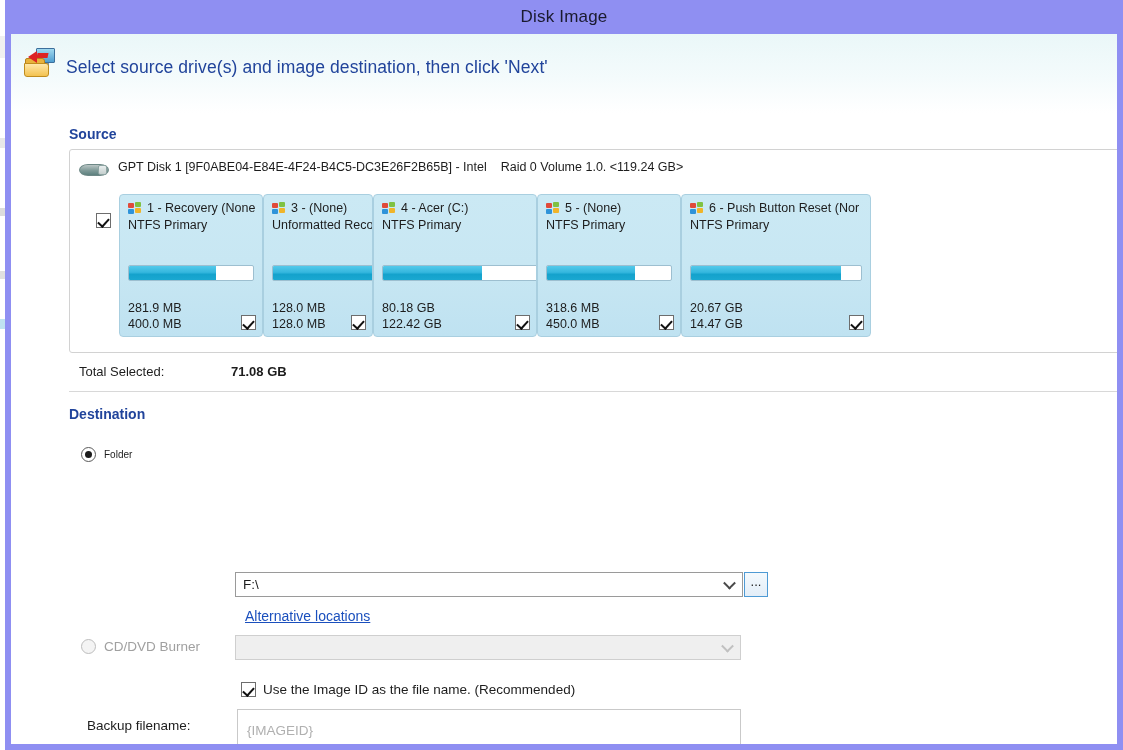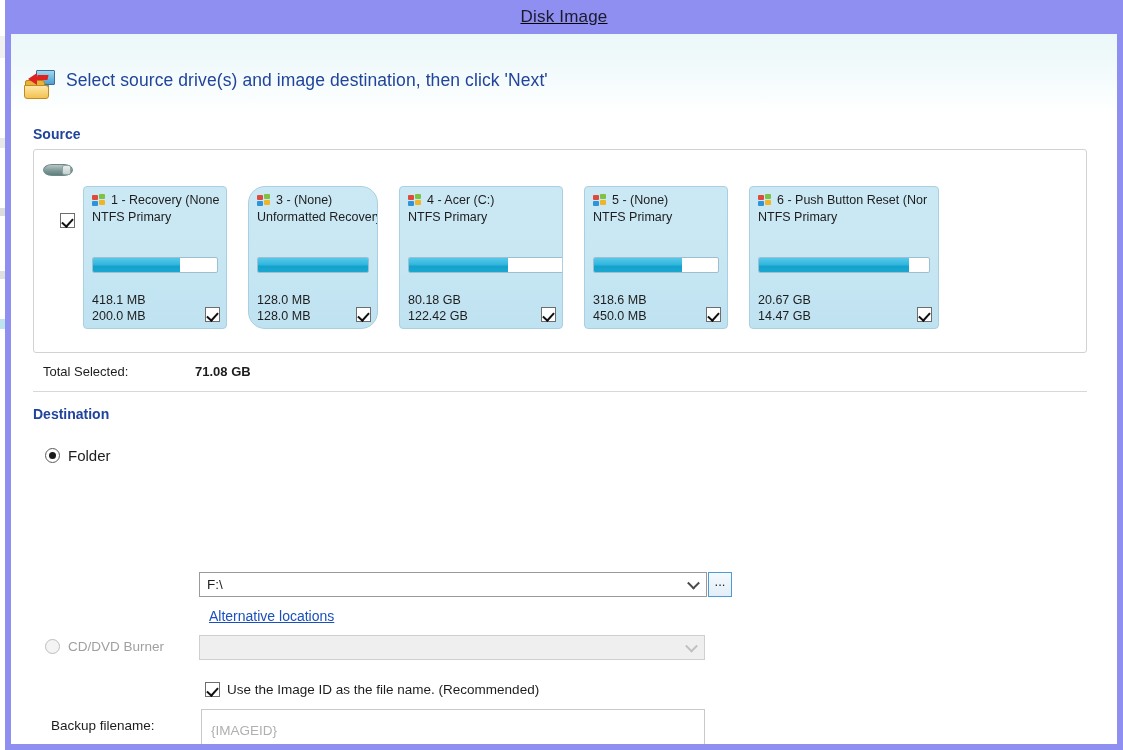--- a/index.html
+++ b/index.html
@@ -32,21 +32,20 @@
   }
 
   #titlebar {
     position: absolute;
     left: 0; top: 0;
     width: 1118px; height: 34px;
     background: #8f8ff2;
     display: flex;
     align-items: center;
     justify-content: center;
-    text-decoration: underline;
   }
   #titlebar .title-text {
     font-size: 17px;
     color: #1a1a2e;
     letter-spacing: 0.2px;
   }
 
   #client {
     position: absolute;
     left: 6px; top: 34px;
@@ -57,23 +56,23 @@
 
   
   #banner {
     position: relative;
     height: 80px;
     background: linear-gradient(to bottom, #eaf7f8 0%, #f4fbfc 55%, #ffffff 100%);
     border-bottom: 1px solid #ffffff;
   }
   #banner .banner-row {
     position: absolute;
-    left: 13px; top: 36px;
+    left: 13px; top: 14px;
     display: flex;
-    align-items: flex-start;
+    align-items: flex-end;
     gap: 9px;
   }
   #banner .banner-title {
     font-size: 17.5px;
     color: #21449b;
     letter-spacing: 0.1px;
   }
 
   
   .icon-imgdest { width: 33px; height: 30px; position: relative; display:inline-block; }
@@ -108,20 +107,21 @@
     border-bottom:6px solid transparent;
     border-right:9px solid #dd2222;
   }
 
   
   #body-area {
     position: relative;
     height: 630px;
     background: #ffffff;
     padding: 0;
+    margin-left: 36px;
   }
 
   .section-label {
     font-size: 14px;
     font-weight: bold;
     color: #21449b;
   }
 
   #source-label { position:absolute; left:22px; top:12px; }
 
@@ -178,25 +178,25 @@
     left:3px; top:2px;
     width:5px; height:9px;
     border:solid #111111;
     border-width:0 2px 2px 0;
     transform: rotate(42deg);
   }
 
   
   #partitions {
     position:absolute;
-    left: 49px; top: 36px;
+    left: 49px; top: 44px;
     width: 1004px; height: 150px;
     overflow:hidden;
     display:flex;
-    gap: 21px;
+    gap: 0;
   }
 
   .part-tile {
     position:relative;
     flex: 0 0 auto;
     height: 143px;
     background: linear-gradient(to bottom, #cbe9f4 0%, #c8e7f3 48%, #bfe2f1 100%);
     border:1px solid #a9cfe0;
     border-radius:4px;
     padding: 6px 8px 0 8px;
@@ -276,21 +276,21 @@
   .radio.on::after {
     content:""; position:absolute; left:3px; top:3px;
     width:7px; height:7px; border-radius:50%; background:#1b1b1b;
   }
   .radio.disabled { border-color:#bdbdbd; background:#f4f4f4; }
 
   #folder-row {
     position:absolute; left:34px; top:333px;
     display:flex; align-items:center; gap:8px;
   }
-  #folder-row .lbl { font-size:15px; color:#1d1d1d; }
+  #folder-row .lbl { font-size:10px; color:#1d1d1d; }
 
   .combo {
     position:absolute;
     height:25px;
     background:#ffffff;
     border:1px solid #9a9a9a;
     display:flex; align-items:center;
     padding-left:7px;
     font-size:13.5px; color:#1d1d1d;
   }
@@ -400,20 +400,23 @@
       <div id="source-label" class="section-label">Source</div>
 
       <div id="disk-panel">
         <div id="disk-row">
 
           <span class="disk-icon">
             <span class="dbody"></span>
             <span class="dcap"></span>
           </span>
 
+          <div id="disk-header-text">
+            <span>GPT Disk 1 [9F0ABE04-E84E-4F24-B4C5-DC3E26F2B65B] - Intel</span><span class="gap"></span><span>Raid 0 Volume 1.0.  &lt;119.24 GB&gt;</span>
+          </div>
 
           <div id="disk-check">
             <span class="wincheck"></span>
           </div>
 
           <div id="partitions">
               <div class="part-tile" style="width: 144px;">
                 <div class="part-title">
                   <span class="winflag">
                     <i></i>
@@ -421,25 +424,25 @@
                     <i></i>
                     <i></i>
                   </span>
                   <span>1 - Recovery (None</span>
                 </div>
                 <div class="part-sub">NTFS Primary</div>
                 <div class="part-bar-wrap" style="width:126px;">
                   <div class="part-bar-fill" style="width:70%;"></div>
                 </div>
                 <div class="part-foot">
-                  <span class="sizes"><span>418.1 MB</span><br><span>200.0 MB</span></span>
+                  <span class="sizes"><span>281.9 MB</span><br><span>400.0 MB</span></span>
                   <span class="cbwrap"><span class="wincheck"></span></span>
                 </div>
               </div>
-              <div class="part-tile" style="width: 130px; border-radius: 17px;">
+              <div class="part-tile" style="width: 110px;">
                 <div class="part-title">
                   <span class="winflag">
                     <i></i>
                     <i></i>
                     <i></i>
                     <i></i>
                   </span>
                   <span>3 -  (None)</span>
                 </div>
                 <div class="part-sub">Unformatted Recovery</div>

